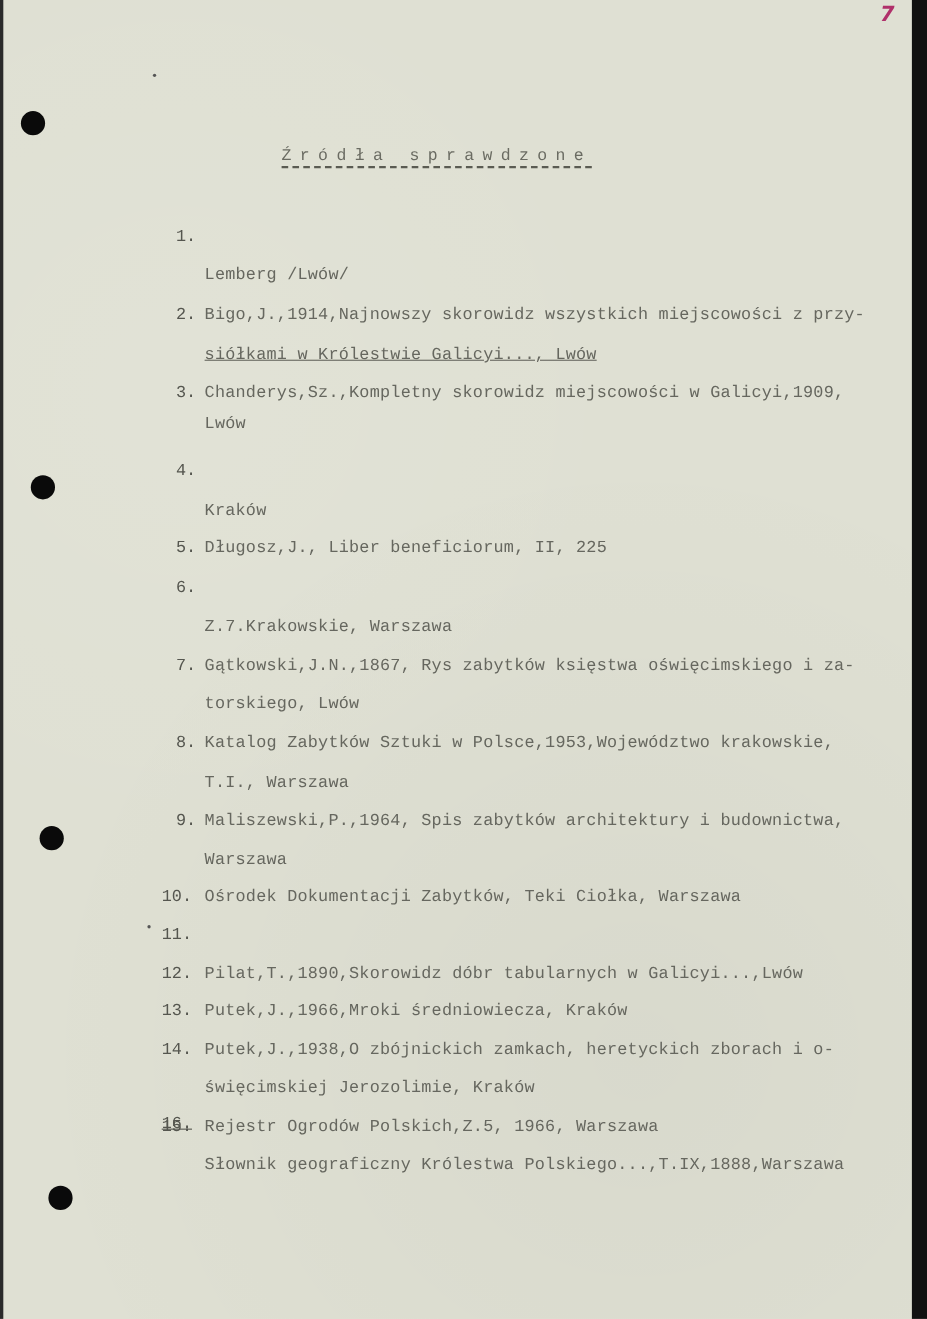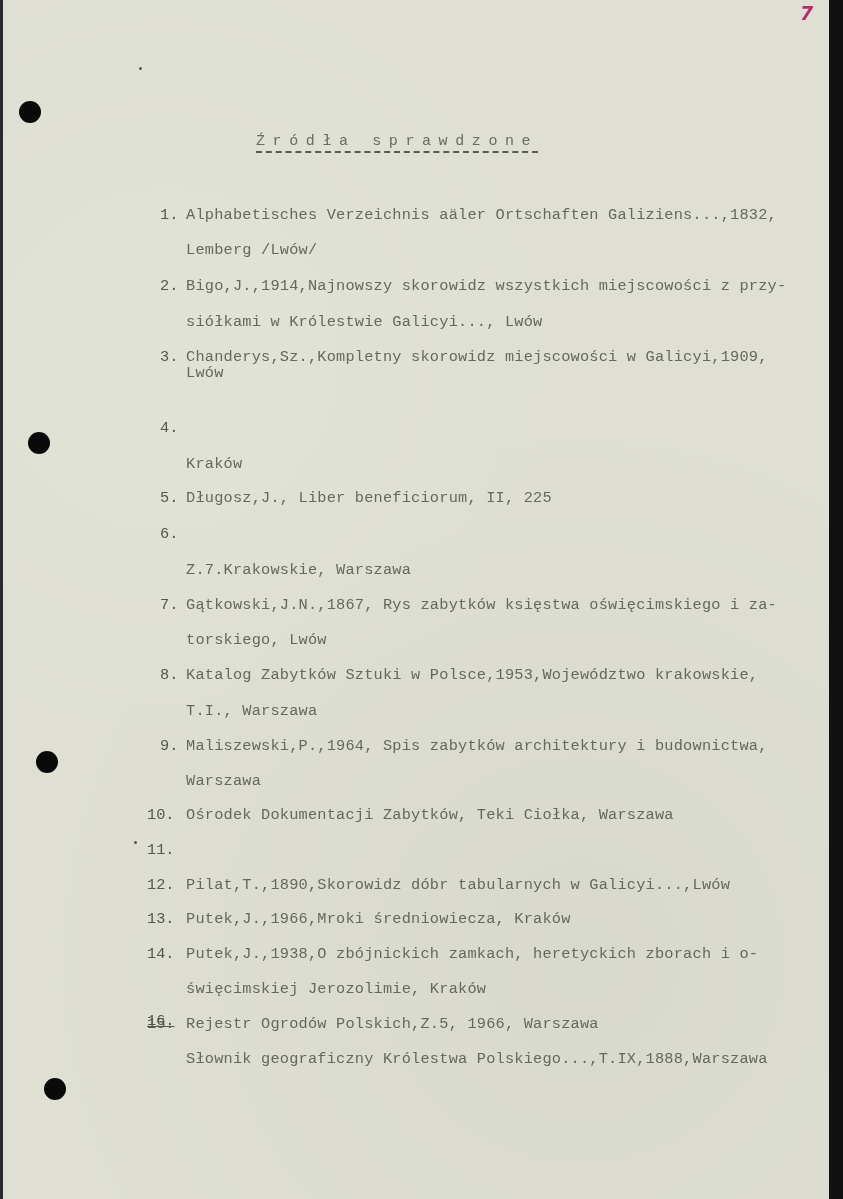--- a/index.html
+++ b/index.html
@@ -98,30 +98,29 @@
   <div class="punch-hole" style="left:44px; top:1078px;"></div>
 
   <div class="stray-dot" style="left:139px; top:67px;"></div>
   <div class="stray-dot" style="left:134px; top:841px;"></div>
 
   <div class="page-number">7</div>
 
   <div class="title">Źródła sprawdzone</div>
 
   <div class="num" style="left:160px; top:206px;">1.</div>
-  <div class="entry-line" style="left:186px; top:206px;">Alphabetisches Verzeichnis aäler Ortschaften Galiziens...,1832,</div>
   <div class="entry-line" style="left:186px; top:241px;">Lemberg /Lwów/</div>
 
   <div class="num" style="left:160px; top:277px;">2.</div>
   <div class="entry-line" style="left:186px; top:277px;">Bigo,J.,1914,Najnowszy skorowidz wszystkich miejscowości z przy-</div>
-  <div class="entry-line" style="left:186px; top:313px;">siółkami w Królestwie Galicyi..., Lwów</div>
+  <div class="entry-line" style="left:186px; top:313px;text-decoration:underline;">siółkami w Królestwie Galicyi..., Lwów</div>
 
   <div class="num" style="left:160px; top:348px;">3.</div>
   <div class="entry-line" style="left:186px; top:348px;">Chanderys,Sz.,Kompletny skorowidz miejscowości w Galicyi,1909,</div>
-  <div class="entry-line" style="left:186px; top:364px;">Lwów</div>
+  <div class="entry-line" style="left:186px; top:376px;">Lwów</div>
 
   <div class="num" style="left:160px; top:419px;">4.</div>
   <div class="entry-line" style="left:186px; top:455px;">Kraków</div>
 
   <div class="num" style="left:160px; top:489px;">5.</div>
   <div class="entry-line" style="left:186px; top:489px;">Długosz,J., Liber beneficiorum, II, 225</div>
 
   <div class="num" style="left:160px; top:525px;">6.</div>
   <div class="entry-line" style="left:186px; top:561px;">Z.7.Krakowskie, Warszawa</div>
 

